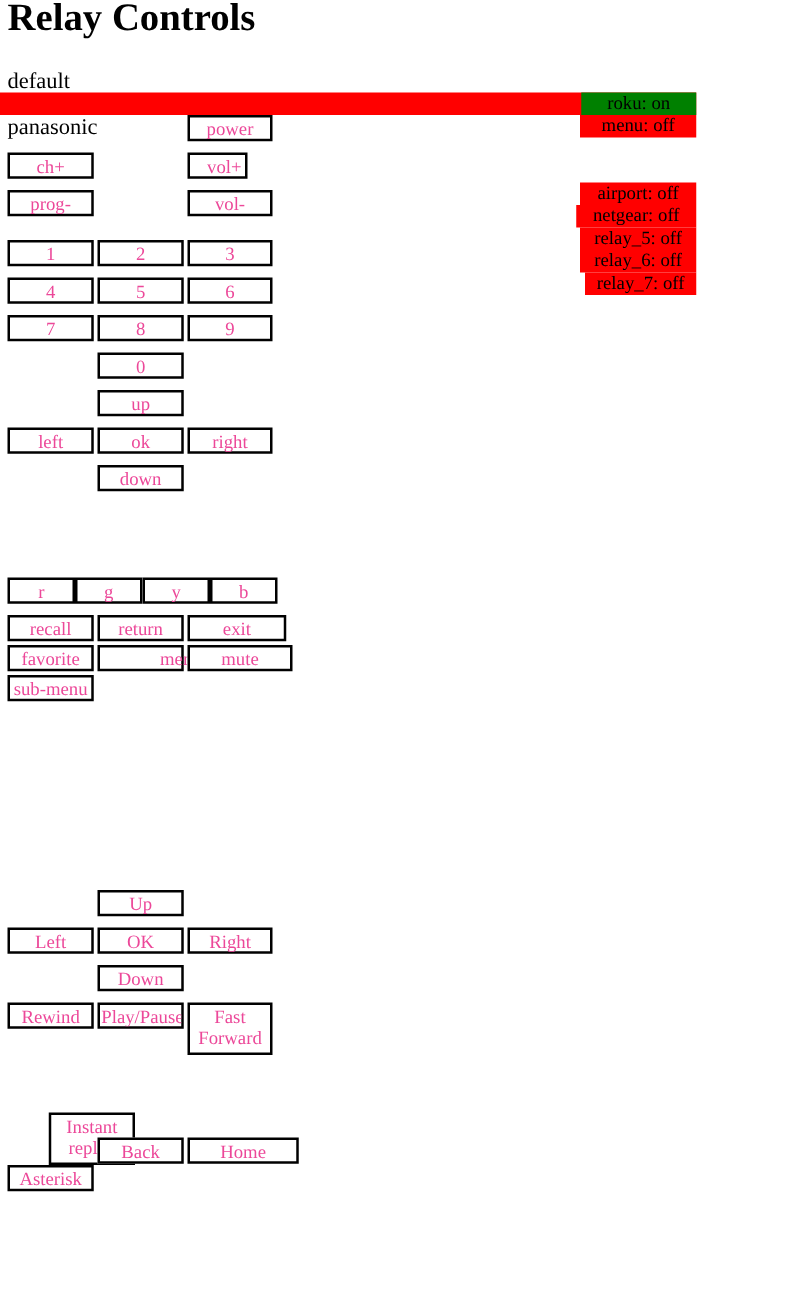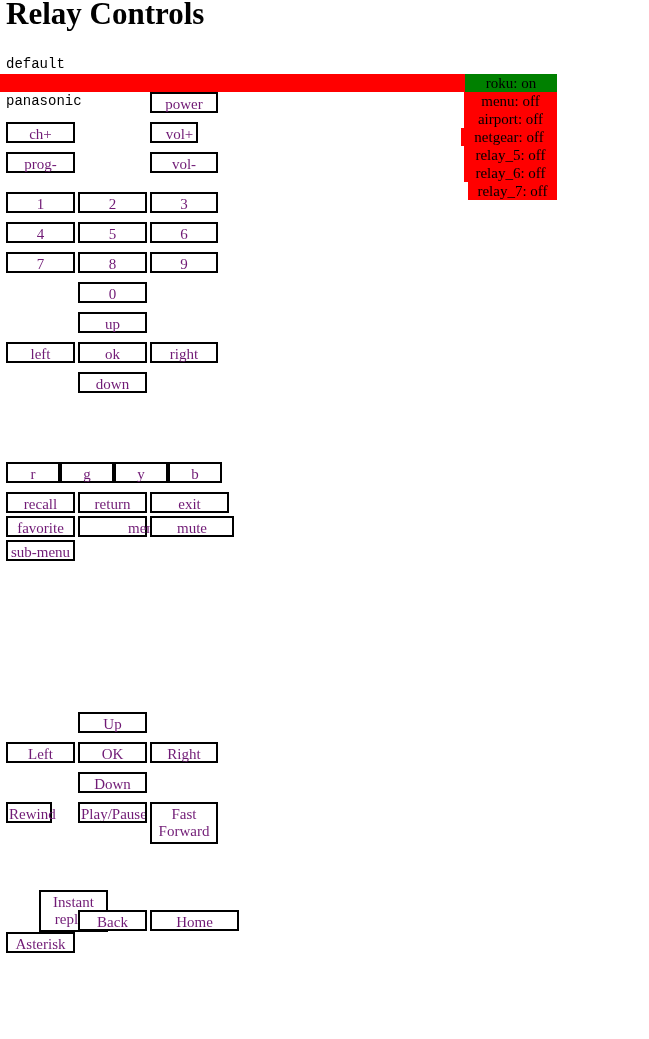--- a/index.html
+++ b/index.html
@@ -27,24 +27,23 @@
     font-weight: bold;
     letter-spacing: 0px;
     font-family: "Liberation Serif", "DejaVu Serif", serif;
     white-space: nowrap;
   }
 
   
   .group-label {
     position: absolute;
     left: 6px;
-    font-size: 14px;
+    font-size: 18px;
     line-height: 16px;
     white-space: nowrap;
-    font-family: Liberation Mono, monospace;
   }
 
   
   .status-bar {
     position: absolute;
     left: 0;
     top: 74px;
     width: 557px;
     height: 18px;
     display: flex;
@@ -68,21 +67,21 @@
 
   
   .btn {
     position: absolute;
     box-sizing: border-box;
     background: #ffffff;
     border: 2px solid #000000;
     font-family: "Liberation Serif", "DejaVu Serif", serif;
     font-size: 15px;
     line-height: 16px;
-    color: #701a75;
+    color: #ec4899;
     text-align: center;
     padding: 2px 1px;
     overflow: visible;
     white-space: nowrap;
   }
   .btn.wrap {
     white-space: normal;
     line-height: 17px;
   }
   .btn.clip {
@@ -92,21 +91,21 @@
 </head>
 <body>
 
 <h1 class="page-title">Relay Controls</h1>
 
 <div class="group-label" style="top:56px;">default</div>
 
 <div class="status-bar">
   <span class="status-cell status-on" style="width:92px;">roku: on</span>
   <span class="status-cell status-off" style="width:93px;">menu: off</span>
-  <span class="status-cell status-off" style="width:93px;">airport: off</span>
+  <span class="status-cell status-off" style="width:93px;margin-top:36px;">airport: off</span>
   <span class="status-cell status-off" style="width:96px;">netgear: off</span>
   <span class="status-cell status-off" style="width:93px;">relay_5: off</span>
   <span class="status-cell status-off" style="width:93px;">relay_6: off</span>
   <span class="status-cell status-off" style="width:89px;">relay_7: off</span>
 </div>
 
 <div class="group-label" style="top:93px;">panasonic</div>
 
 <button class="btn" style="left:150px; top:92px;  width:68px; height:21px;">power</button>
 
@@ -152,20 +151,20 @@
 <button class="btn" style="left:150px; top:516px; width:84px; height:21px;">mute</button>
 
 <button class="btn" style="left:6px;   top:540px; width:69px; height:21px;">sub-menu</button>
 
 <button class="btn" style="left:78px;  top:712px; width:69px; height:21px;">Up</button>
 <button class="btn" style="left:6px;   top:742px; width:69px; height:21px;">Left</button>
 <button class="btn" style="left:78px;  top:742px; width:69px; height:21px;">OK</button>
 <button class="btn" style="left:150px; top:742px; width:68px; height:21px;">Right</button>
 <button class="btn" style="left:78px;  top:772px; width:69px; height:21px;">Down</button>
 
-<button class="btn" style="left:6px;   top:802px; width:46px; height:21px;">Rewind</button>
+<button class="btn" style="left:6px;   top:802px; width:69px; height:21px;">Rewind</button>
 <button class="btn clip" style="left:78px; top:802px; width:69px; height:21px;">Play/Pause</button>
 <button class="btn wrap" style="left:150px; top:802px; width:68px; height:42px;">Fast Forward</button>
 
 <button class="btn wrap" style="left:6px; top:890px; width:69px; height:42px;margin-left:33px;">Instant replay</button>
 <button class="btn" style="left:78px;  top:910px; width:69px; height:21px;">Back</button>
 <button class="btn" style="left:150px; top:910px; width:89px; height:21px;">Home</button>
 <button class="btn" style="left:6px;   top:932px; width:69px; height:21px;">Asterisk</button>
 
 </body></html>

